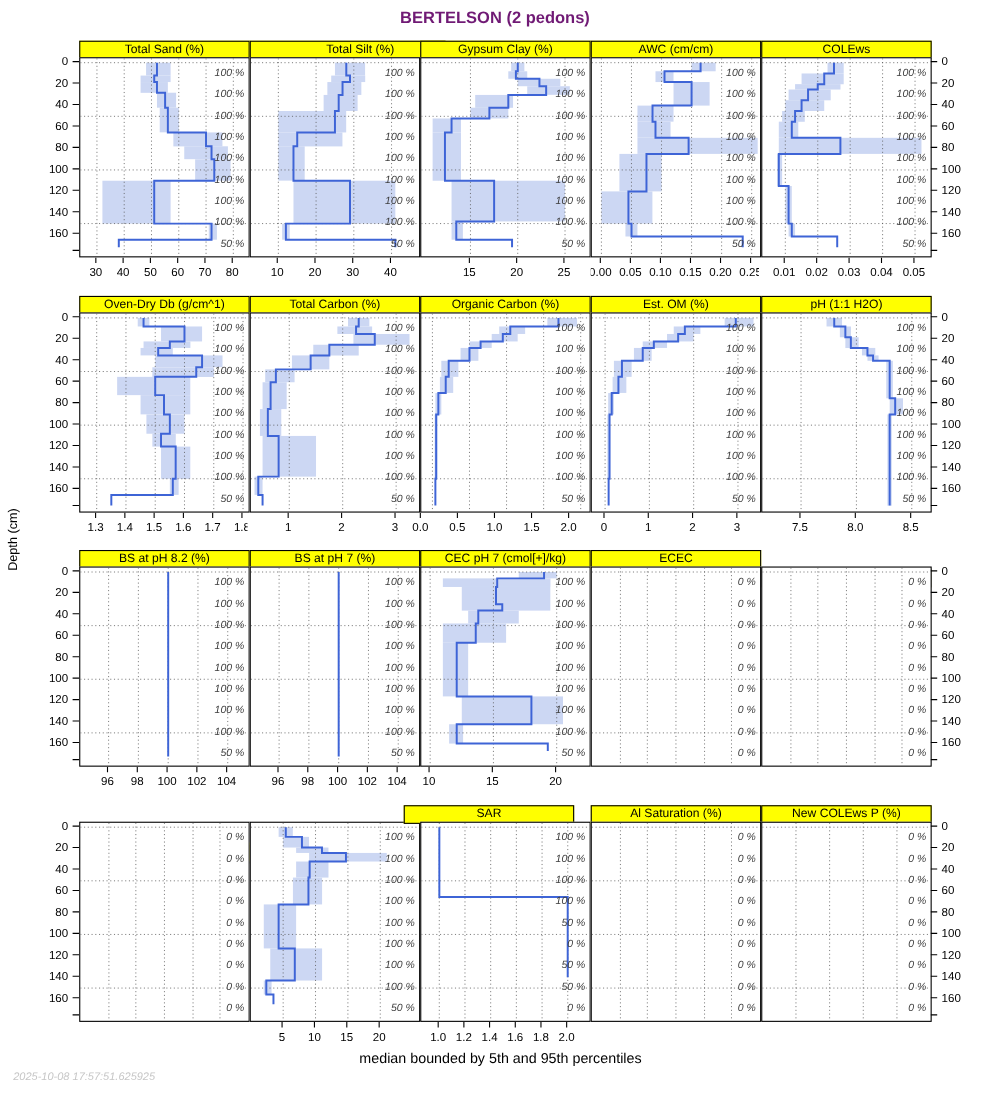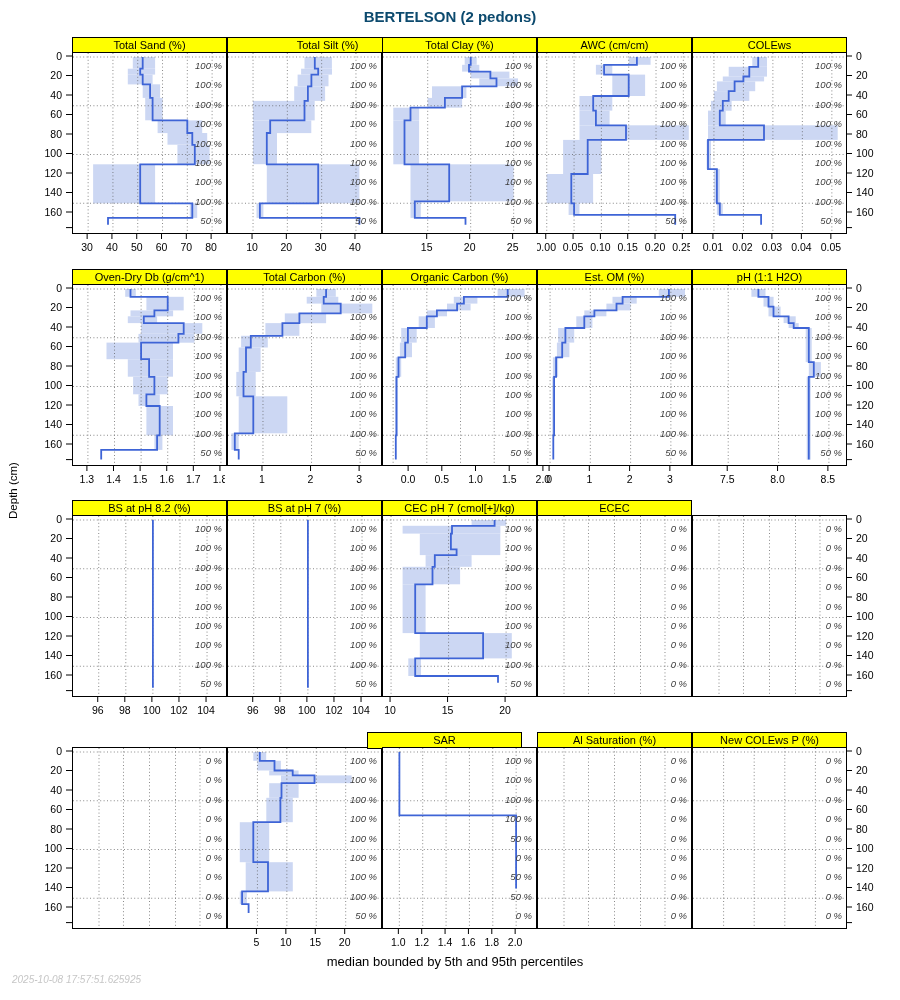--- a/index.html
+++ b/index.html
@@ -1,17 +1,17 @@
 <!DOCTYPE html>
 <html><head>
 <meta charset="utf-8">
 <style>
   html,body{margin:0;padding:0;background:#fff;font-family:"Liberation Sans",sans-serif;}
   #figure{position:relative;width:900px;height:1000px;background:#fff;overflow:hidden;}
-  #chart-title{position:absolute;left:0;top:8px;width:900px;text-align:center;font-size:15px;font-weight:bold;color:#0c4a6e;}
+  #chart-title{position:absolute;left:0;top:8px;width:900px;text-align:center;font-size:15px;font-weight:bold;color:#701a75;}
   #y-axis-label{position:absolute;left:-46px;top:483px;width:120px;height:15px;text-align:center;font-size:11.5px;color:#000;transform:rotate(-90deg);}
   #caption{position:absolute;left:0;top:954px;width:910px;text-align:center;font-size:13px;color:#000;}
   #timestamp{position:absolute;left:12px;top:974px;font-size:10px;font-style:italic;color:#c6c6c6;}
   .strip{position:absolute;height:15px;background:#ffff00;border:1px solid #000;font-size:11px;line-height:15px;text-align:center;color:#000;white-space:nowrap;overflow:hidden;}
   .panel{position:absolute;border:1px solid #000;background:#fff;}
   .xaxis,.daxis{position:absolute;}
   svg{display:block;}
   text{font-family:"Liberation Sans",sans-serif;}
   .pct{font-size:9.5px;font-style:italic;fill:#3c3c3c;}
   .ticklab{font-size:10.5px;fill:#000;}
@@ -111,21 +111,21 @@
           <line x1="25.04260089686099" y1="0" x2="25.04260089686099" y2="5" stroke="#000" stroke-width="1"></line>
           <text x="25.04260089686099" y="17" text-anchor="middle" class="ticklab">10</text>
           <line x1="59.347533632287" y1="0" x2="59.347533632287" y2="5" stroke="#000" stroke-width="1"></line>
           <text x="59.347533632287" y="17" text-anchor="middle" class="ticklab">20</text>
           <line x1="93.65246636771302" y1="0" x2="93.65246636771302" y2="5" stroke="#000" stroke-width="1"></line>
           <text x="93.65246636771302" y="17" text-anchor="middle" class="ticklab">30</text>
           <line x1="127.95739910313902" y1="0" x2="127.95739910313902" y2="5" stroke="#000" stroke-width="1"></line>
           <text x="127.95739910313902" y="17" text-anchor="middle" class="ticklab">40</text>
         </svg>
       </div>
-      <div class="strip" style="left: 382px; top: 37px; width: 153px;">Total Clay (%)</div>
+      <div class="strip" style="left: 382px; top: 37px; width: 153px;">Gypsum Clay (%)</div>
       <div class="panel" style="left: 382px; top: 52px; width: 153px; height: 180px;">
         <svg width="153" height="180" viewBox="0 0 153 180">
           <rect x="81.7" y="4.0" width="12.0" height="7.8" fill="#ccd7f3"></rect>
           <rect x="79.1" y="11.8" width="17.2" height="6.8" fill="#ccd7f3"></rect>
           <rect x="87.7" y="18.6" width="38.7" height="6.8" fill="#ccd7f3"></rect>
           <rect x="96.3" y="25.4" width="38.7" height="7.8" fill="#ccd7f3"></rect>
           <rect x="49.0" y="33.3" width="34.4" height="11.7" fill="#ccd7f3"></rect>
           <rect x="44.7" y="44.9" width="34.4" height="9.8" fill="#ccd7f3"></rect>
           <rect x="10.3" y="54.7" width="25.8" height="12.7" fill="#ccd7f3"></rect>
           <rect x="10.3" y="67.4" width="25.8" height="43.9" fill="#ccd7f3"></rect>
@@ -426,21 +426,21 @@
           <text x="149" y="35.4" text-anchor="end" class="pct">100 %</text>
           <text x="149" y="54.8" text-anchor="end" class="pct">100 %</text>
           <text x="149" y="74.19999999999999" text-anchor="end" class="pct">100 %</text>
           <text x="149" y="93.6" text-anchor="end" class="pct">100 %</text>
           <text x="149" y="113" text-anchor="end" class="pct">100 %</text>
           <text x="149" y="132.39999999999998" text-anchor="end" class="pct">100 %</text>
           <text x="149" y="151.79999999999998" text-anchor="end" class="pct">100 %</text>
           <text x="149" y="171.2" text-anchor="end" class="pct">50 %</text>
         </svg>
       </div>
-      <div class="xaxis" style="left: 398px; top: 466px; width: 153px; height: 22px;">
+      <div class="xaxis" style="left: 372px; top: 466px; width: 153px; height: 22px;">
         <svg width="153" height="22">
           <line x1="10.110132158590309" y1="0" x2="10.110132158590309" y2="5" stroke="#000" stroke-width="1"></line>
           <text x="10.110132158590309" y="17" text-anchor="middle" class="ticklab">0.0</text>
           <line x1="43.81057268722467" y1="0" x2="43.81057268722467" y2="5" stroke="#000" stroke-width="1"></line>
           <text x="43.81057268722467" y="17" text-anchor="middle" class="ticklab">0.5</text>
           <line x1="77.51101321585902" y1="0" x2="77.51101321585902" y2="5" stroke="#000" stroke-width="1"></line>
           <text x="77.51101321585902" y="17" text-anchor="middle" class="ticklab">1.0</text>
           <line x1="111.21145374449338" y1="0" x2="111.21145374449338" y2="5" stroke="#000" stroke-width="1"></line>
           <text x="111.21145374449338" y="17" text-anchor="middle" class="ticklab">1.5</text>
           <line x1="144.91189427312773" y1="0" x2="144.91189427312773" y2="5" stroke="#000" stroke-width="1"></line>

